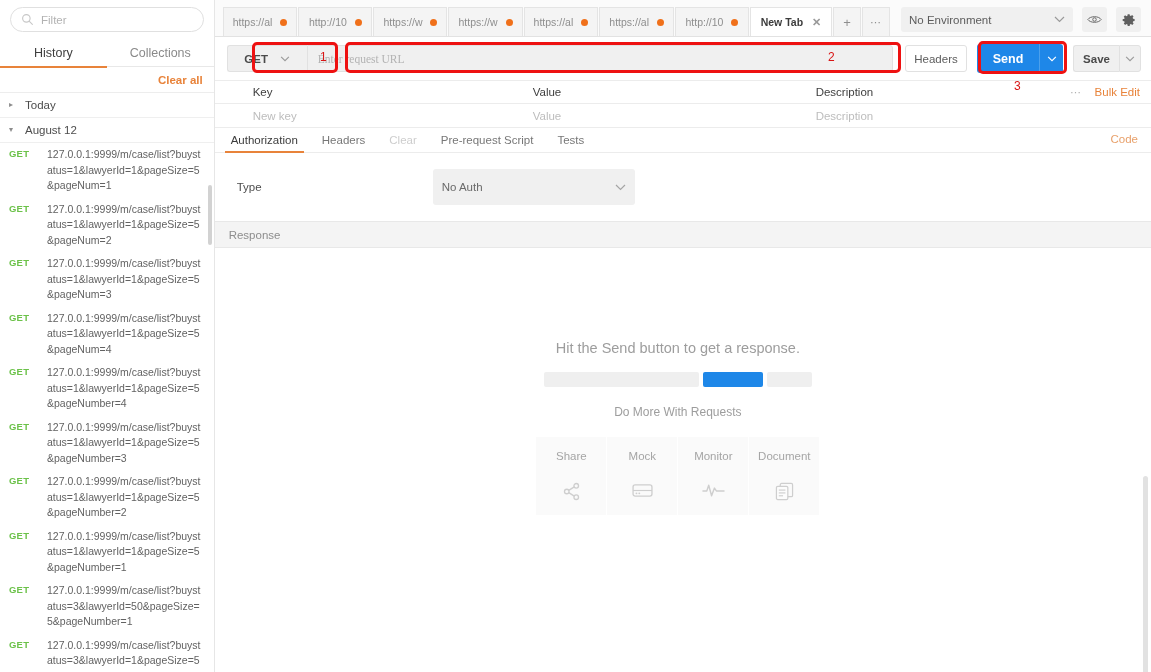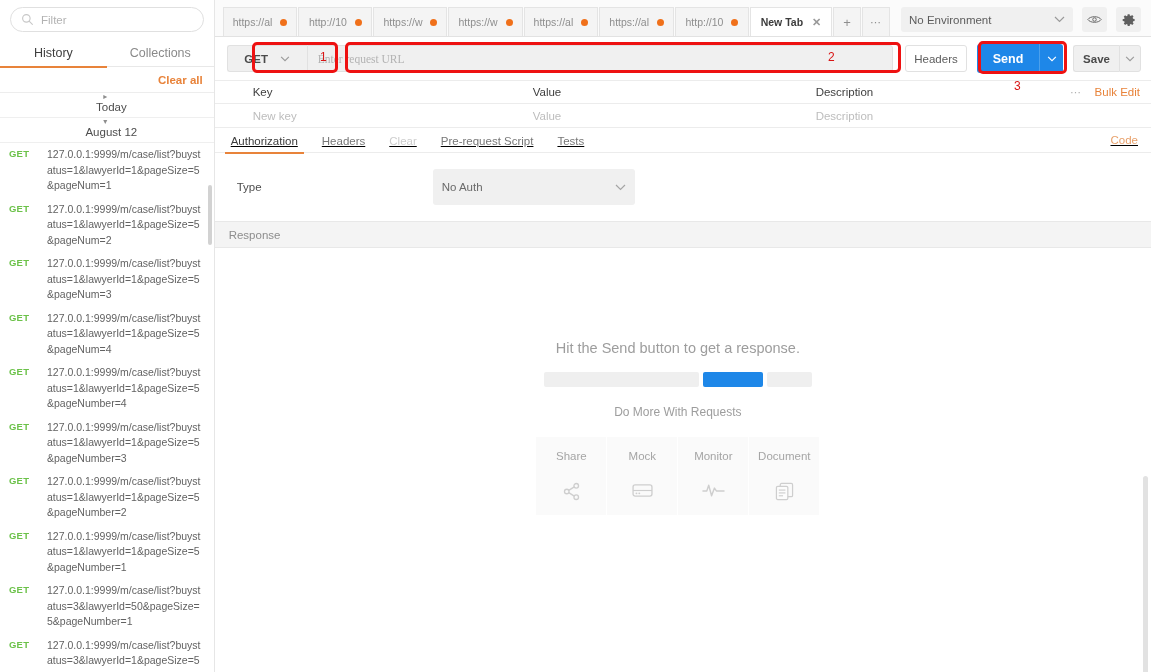--- a/index.html
+++ b/index.html
@@ -52,21 +52,21 @@
     padding-right: 11px; border-bottom: 1px solid #ededed;
   }
   .clear-all { font-size: 11.5px; color: #e8833a; cursor: pointer; font-weight: bold; }
 
   .hist-scroll {
     flex: 1; overflow: hidden; position: relative;
   }
   .group-header {
     display: flex; align-items: center; height: 25px;
     padding-left: 9px; font-size: 11.5px; color: #4d4d4d;
-    border-bottom: 1px solid #efefef; cursor: pointer; flex-direction: column;
+    border-bottom: 1px solid #efefef; cursor: pointer;
   }
   .caret { width: 9px; margin-right: 7px; font-size: 8px; color: #8d8d8d; line-height: 1; }
   .caret.right:before { content: "\25B8"; }
   .caret.down:before { content: "\25BE"; }
 
   .hist-item {
     display: flex; padding: 4px 12px 4px 9px; cursor: pointer;
     align-items: flex-start;
   }
   .hist-method {
@@ -184,22 +184,22 @@
   .kv-c1 { width: 33px; flex: 0 0 33px; }
   .kv-key { width: 280px; flex: 0 0 280px; padding-left: 5px; }
   .kv-val { width: 283px; flex: 0 0 283px; padding-left: 5px; }
   .kv-desc { flex: 1; padding-left: 5px; }
   .kv-tail { display: flex; align-items: center; gap: 12px; padding-right: 11px; margin-left: auto; }
   .dots { color: #b0b0b0; font-size: 11px; letter-spacing: 1.5px; cursor: pointer; }
   .bulk { color: #e8833a; font-size: 11.5px; cursor: pointer; }
 
   
   .req-tabs {
-    height: 25px; display: flex; 
-    border-bottom: 1px solid #ececec; padding-left: 4px; text-decoration: underline;
+    height: 25px; display: flex; align-items: flex-end;
+    border-bottom: 1px solid #ececec; padding-left: 4px;
   }
   .rtab {
     padding: 0 12px; height: 25px; display: flex; align-items: center;
     font-size: 11.5px; color: #777; cursor: pointer; position: relative;
   }
   .rtab.active { color: #3c3c3c; }
   .rtab.active:after {
     content: ""; position: absolute; left: 6px; right: 6px; bottom: -1px;
     height: 2px; background: #e8833a;
   }

